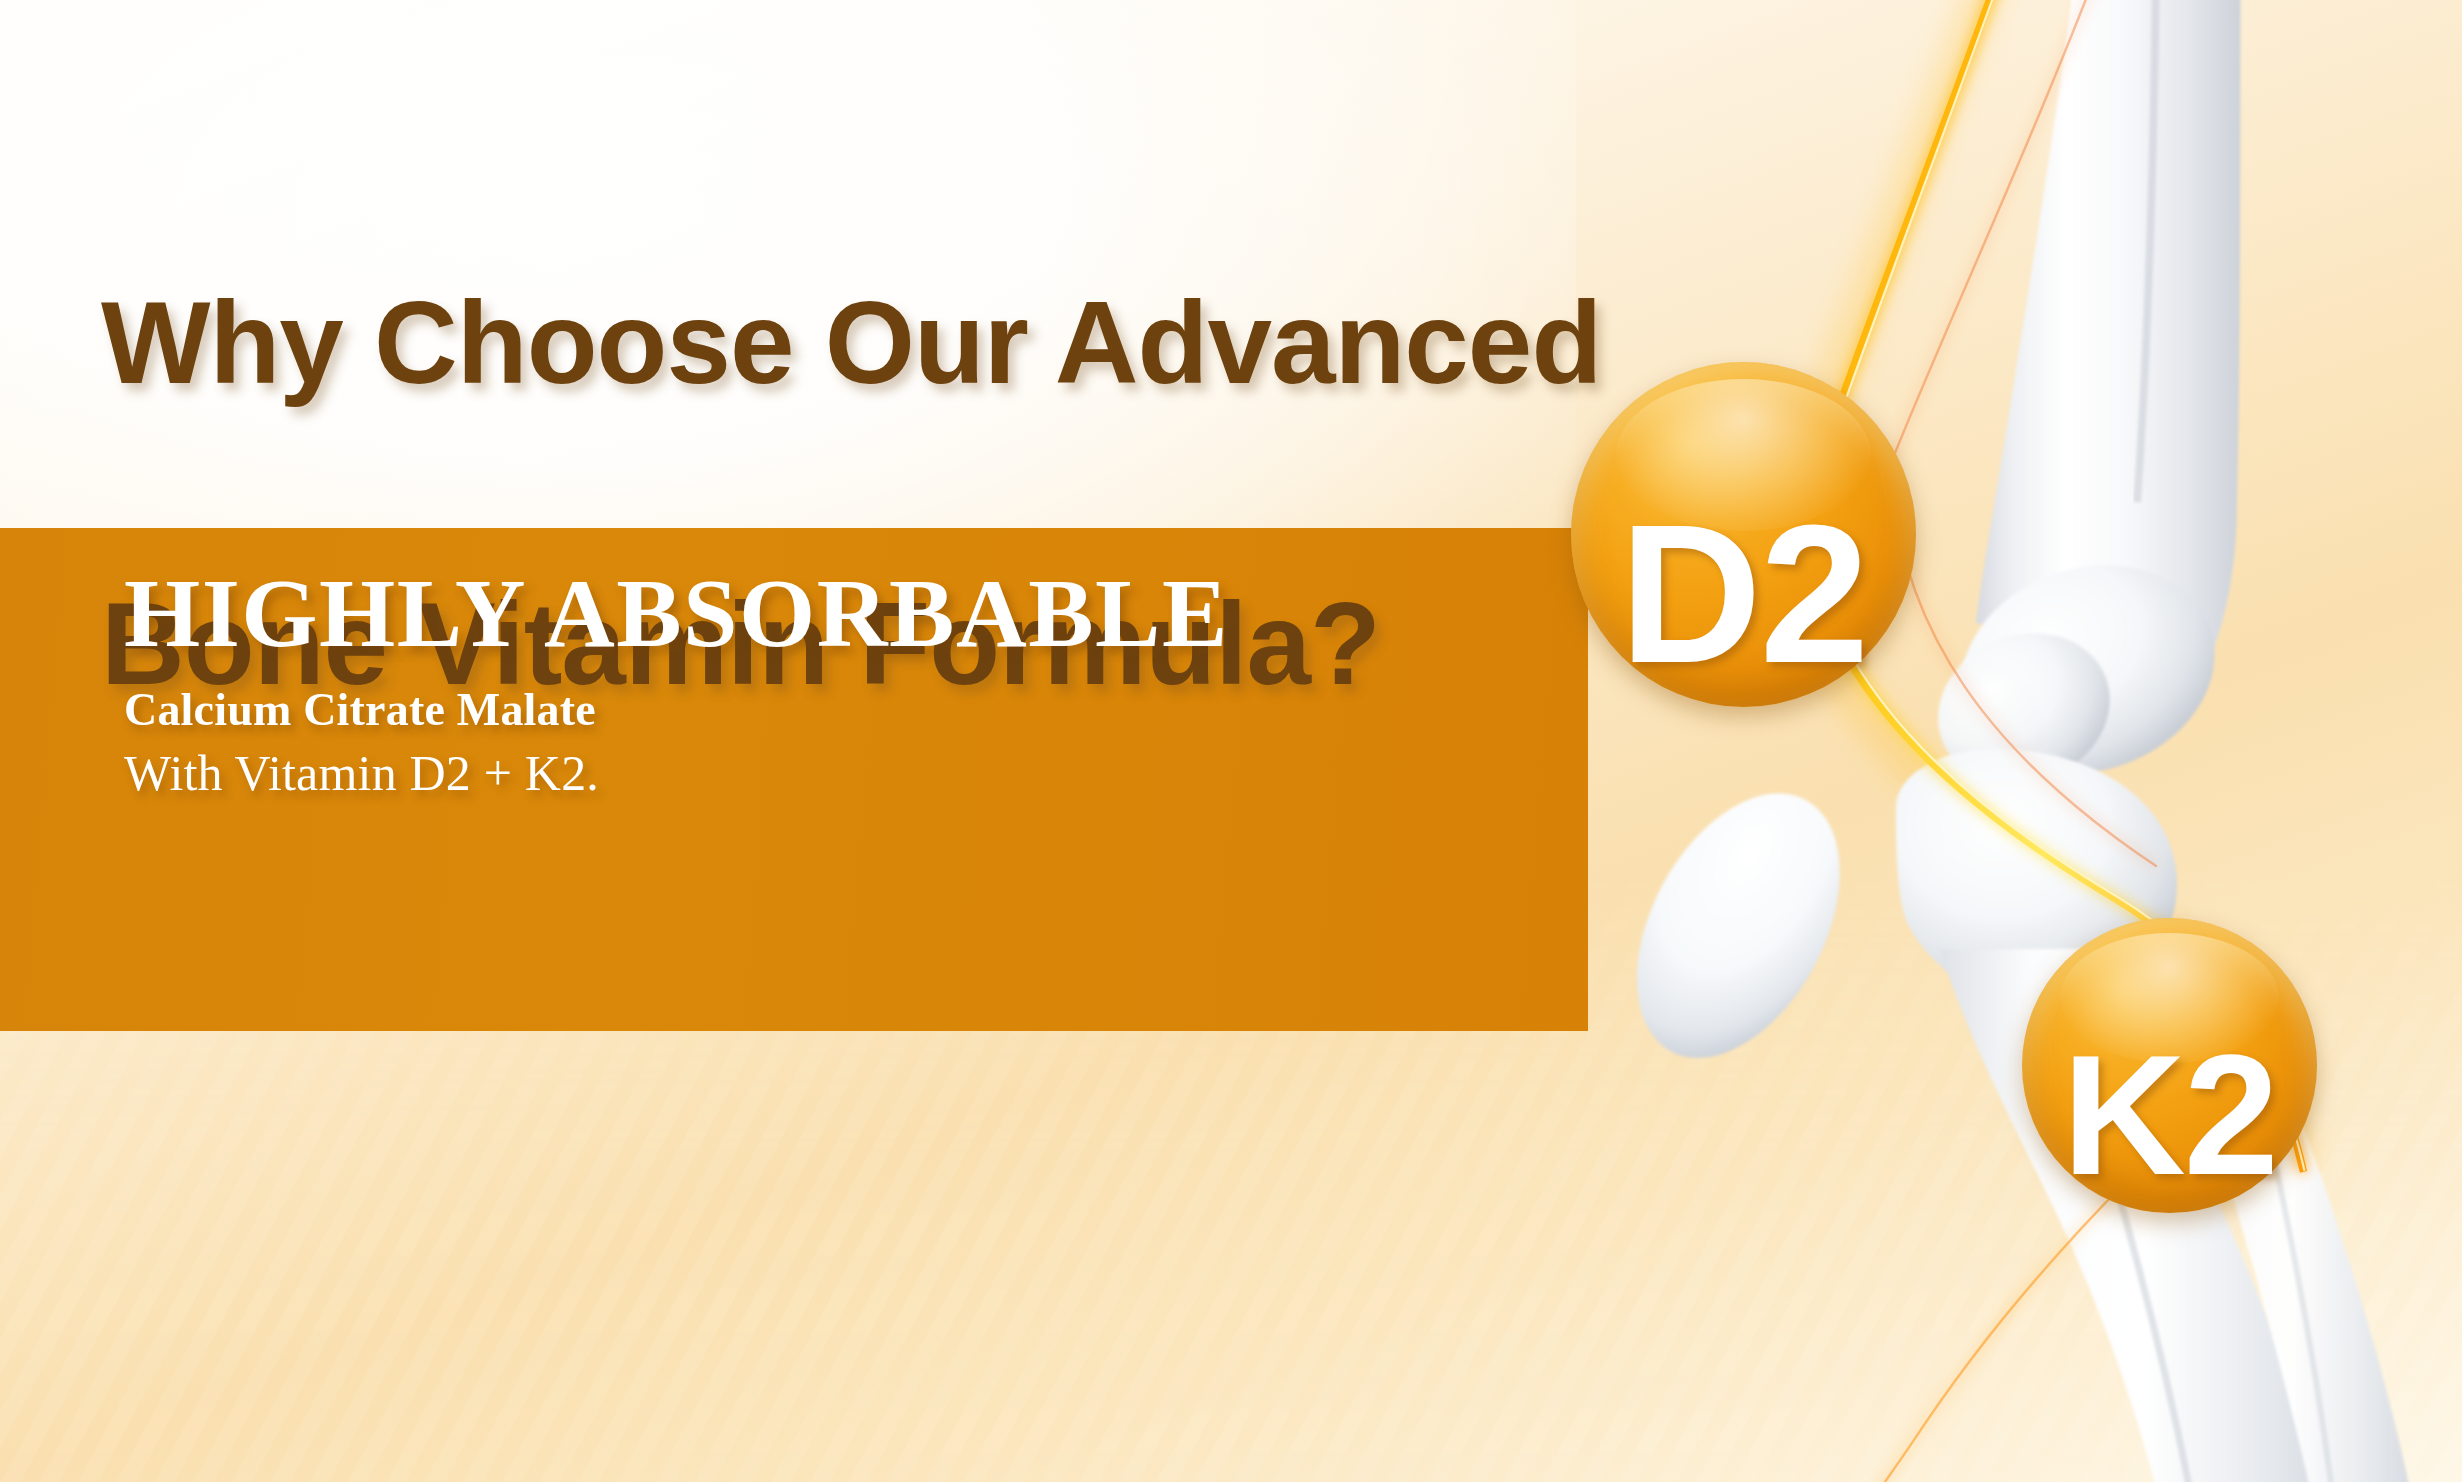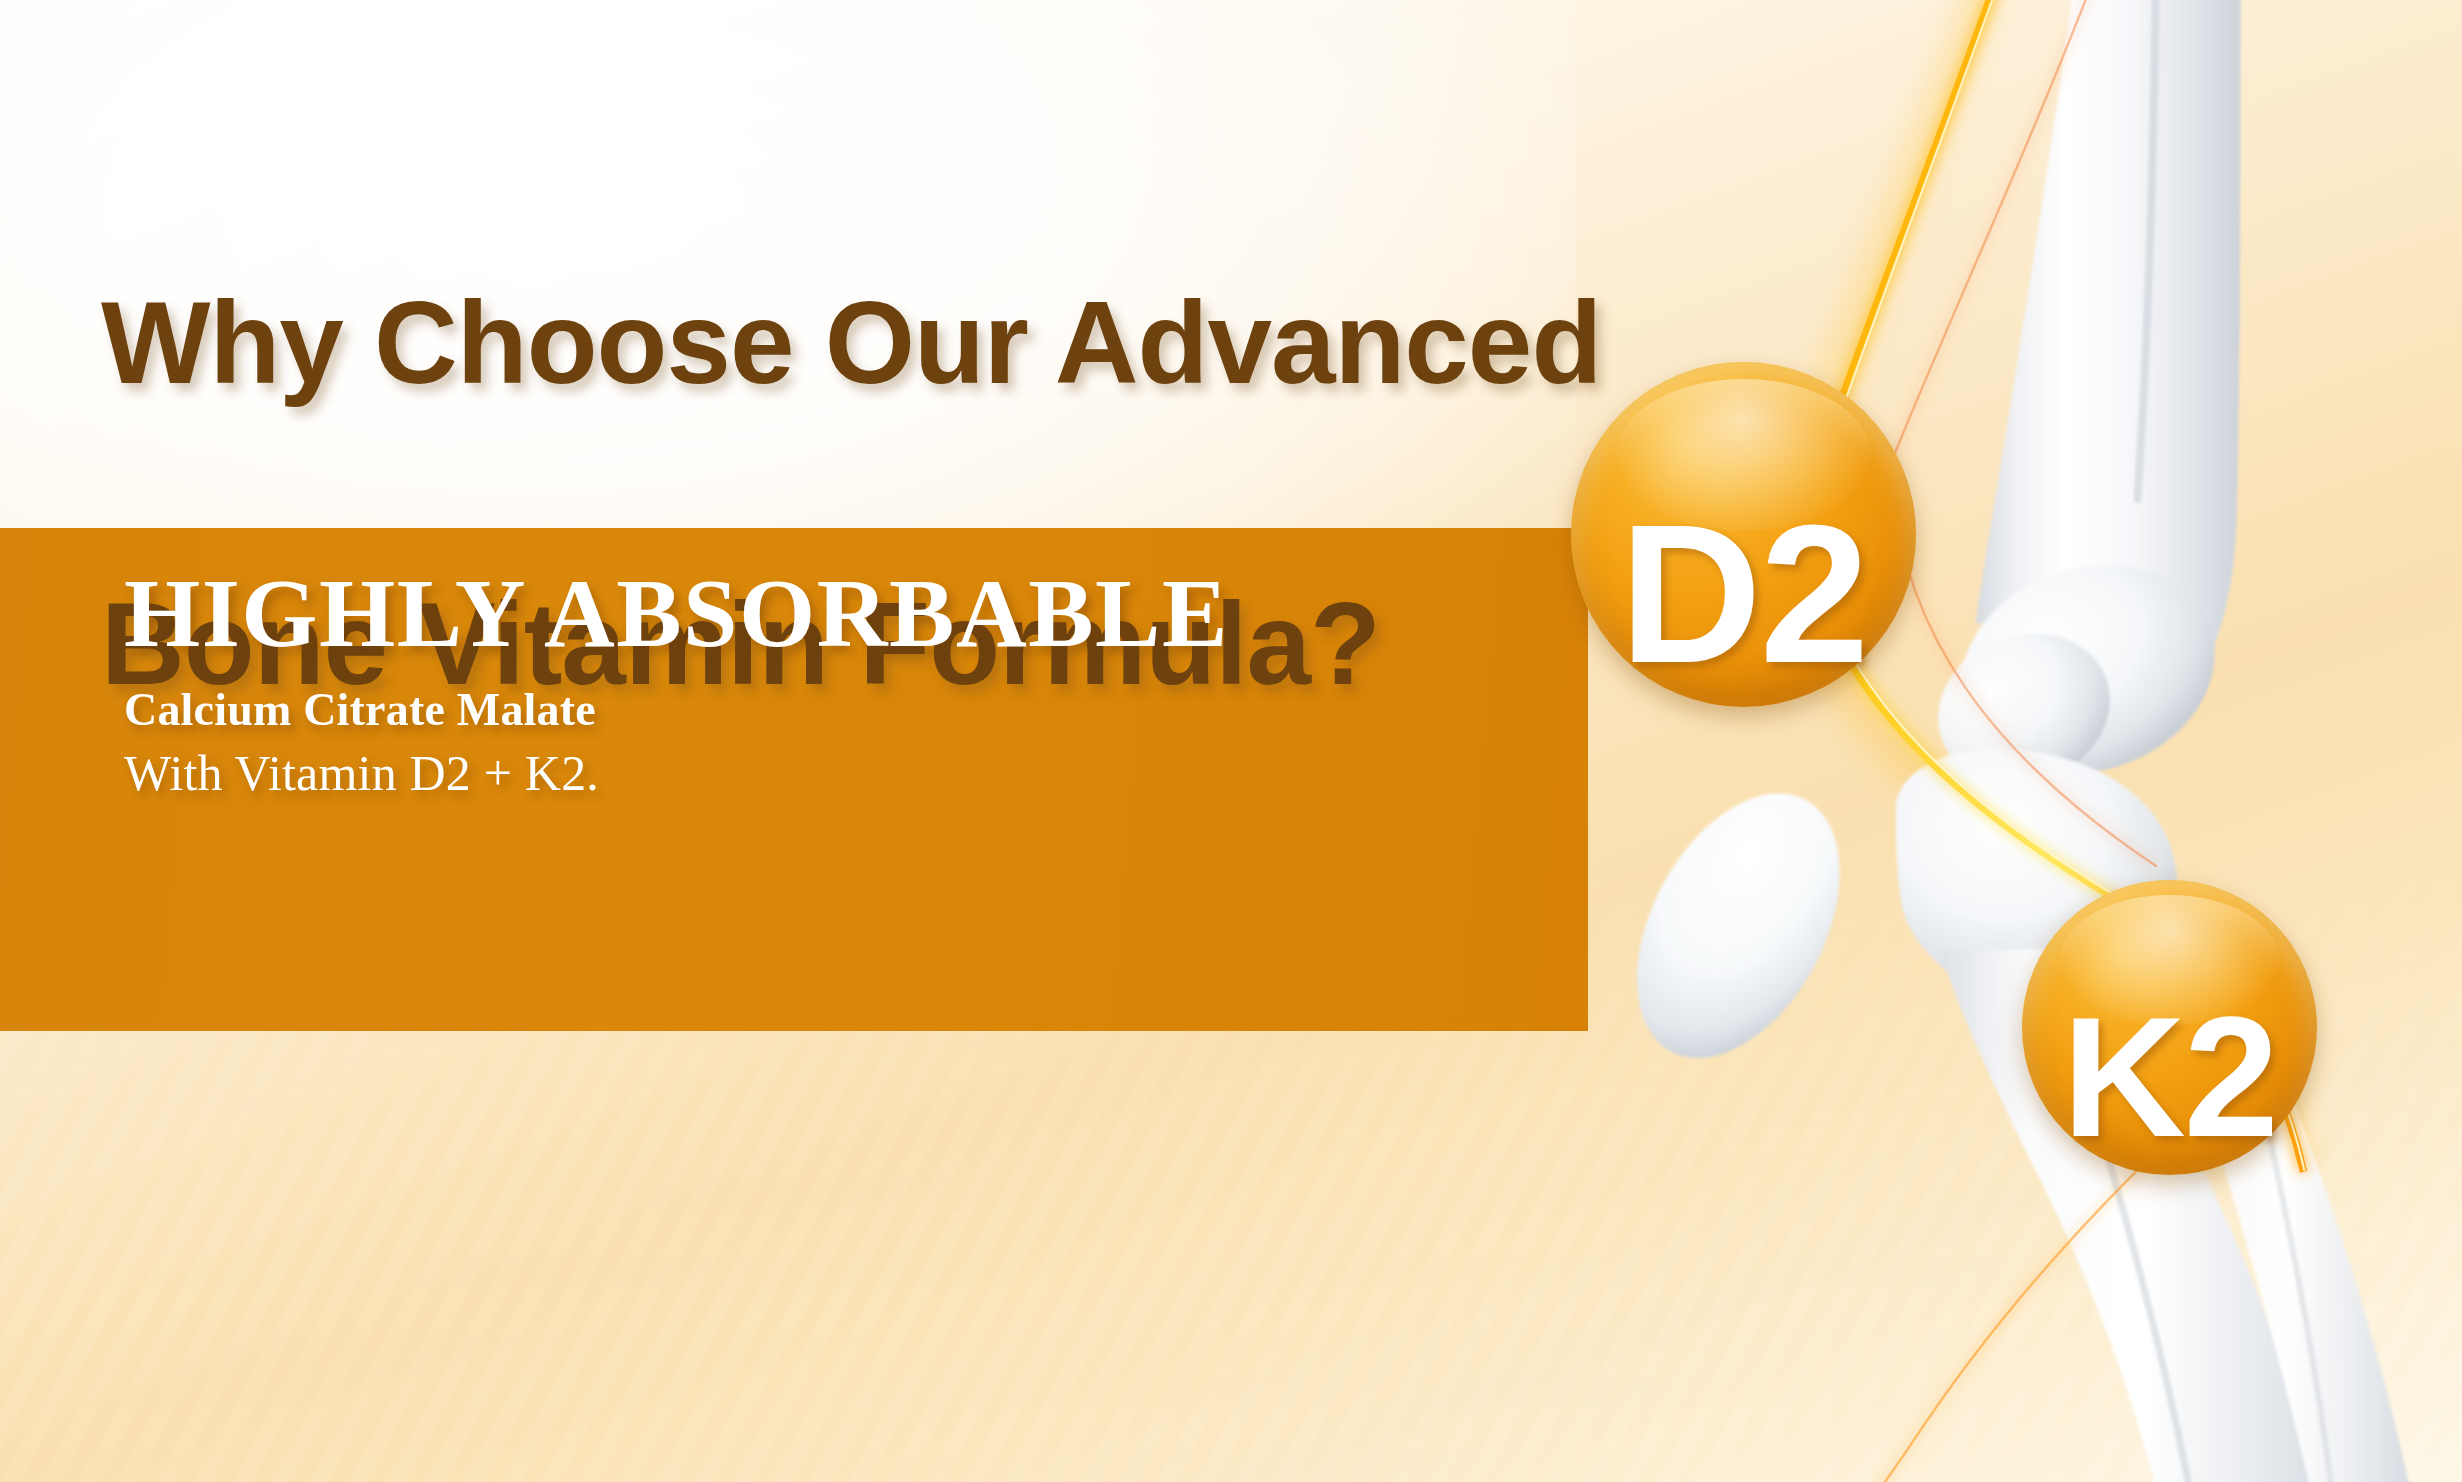--- a/index.html
+++ b/index.html
@@ -160,21 +160,21 @@
     position: relative;
     z-index: 2;
     text-shadow: 4.4px 5.4px 7.4px rgba(150,85,10,0.46);
   }
   #badge-d2 {
     left: 1571px; top: 362px;
     width: 345px; height: 345px;
     font-size: 197px;
   }
   #badge-k2 {
-    left: 2022px; top: 880px;
+    left: 2022px; top: 918px;
     width: 295px; height: 295px;
     font-size: 171px;
   }
 </style>
 </head>
 <body>
 
 <div id="banner">
 
   <div id="bg-glow"></div>

